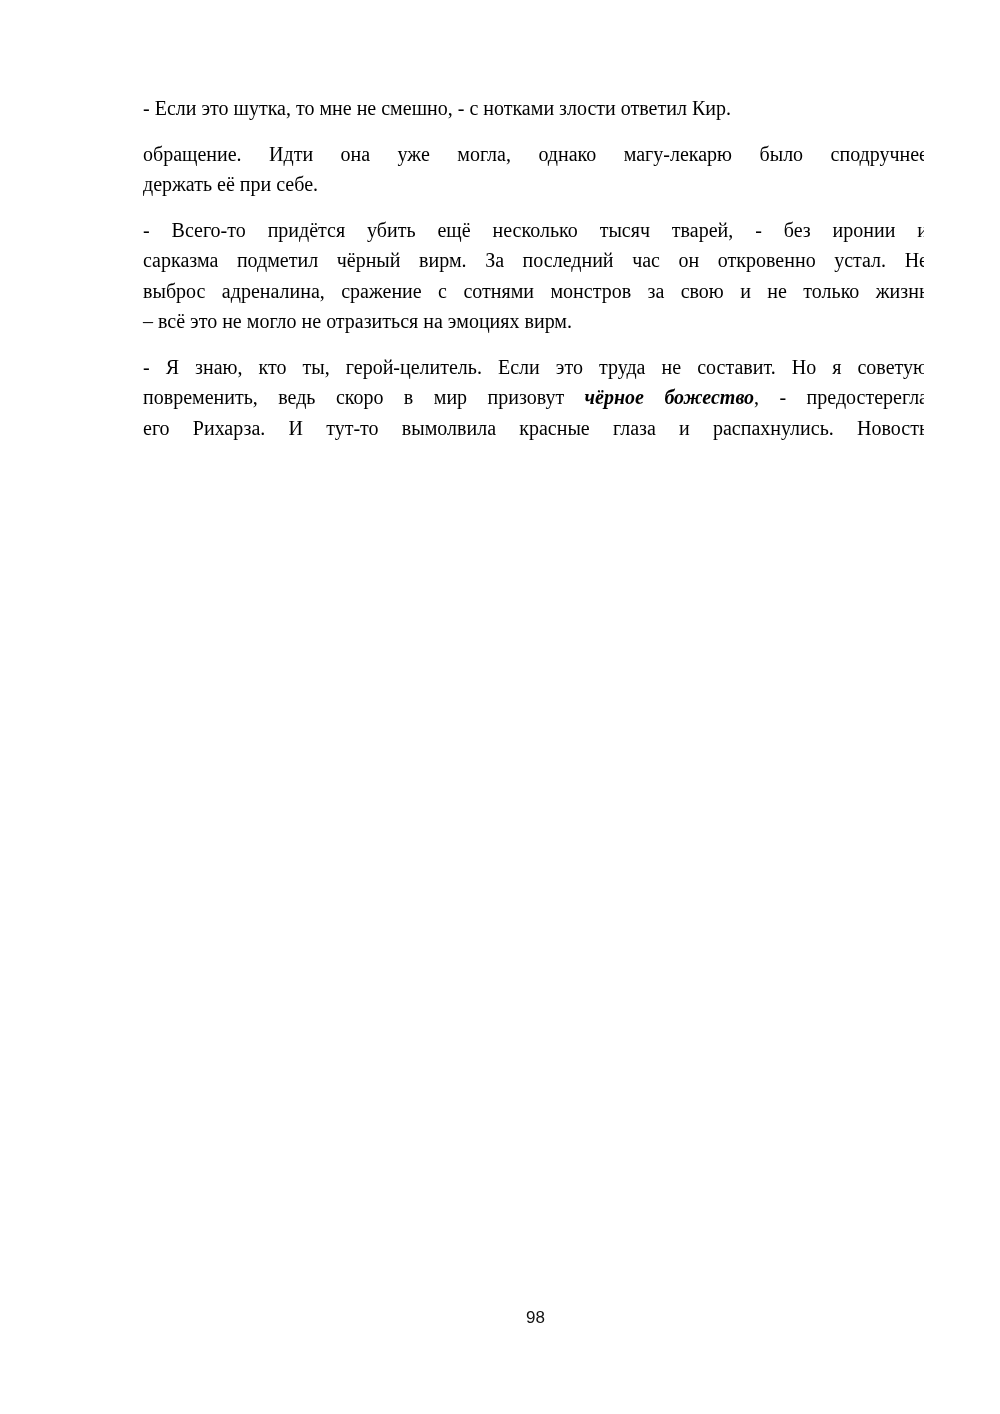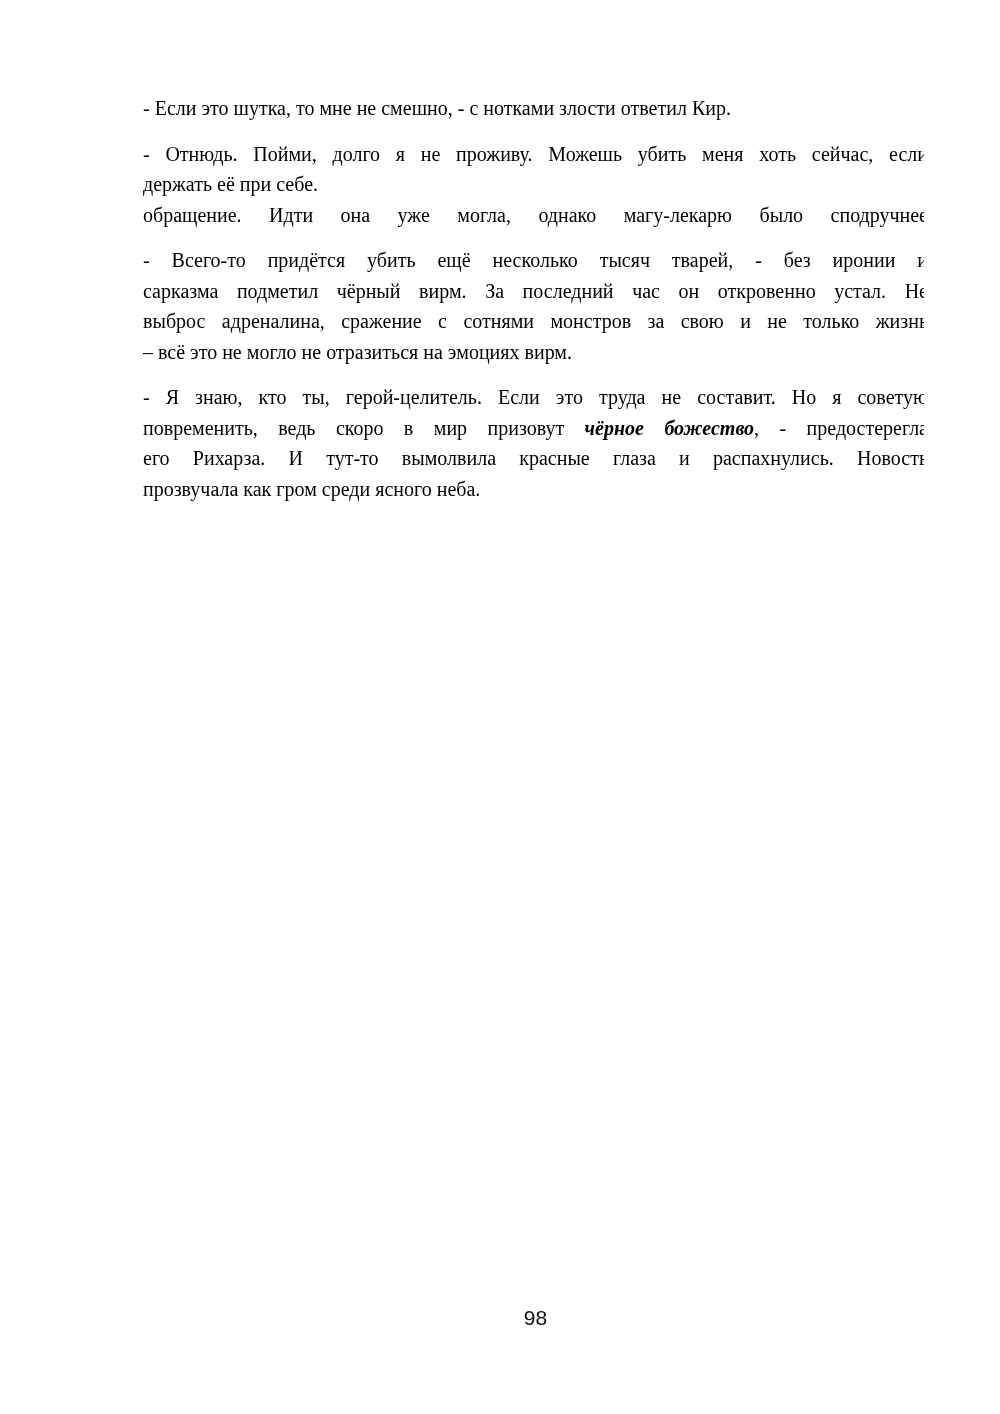--- a/index.html
+++ b/index.html
@@ -41,45 +41,43 @@
     font-style: italic;
     margin-top: 24px;
   }
   .page-number {
     position: absolute;
     left: 143px;
     top: 1306px;
     width: 785px;
     text-align: center;
     font-family: "Liberation Sans", "DejaVu Sans", sans-serif;
-    font-size: 21px;
+    font-size: 17px;
     line-height: 24px;
     color: #111111;
   }
 </style>
 </head>
 <body>
 
 <div class="page">
   <div class="text-block" id="text-block">
       <div class="para">
         <div class="line last"><span>- Если это шутка, то мне не смешно, - с нотками злости ответил Кир.</span></div>
       </div>
       <div class="para">
-        <div class="line"><span>- Отнюдь. Пойми, долго я не проживу. Можешь убить меня хоть сейчас, если</span></div>
+        <div class="line"><span>обращение. Идти она уже могла, однако магу-лекарю было сподручнее</span></div>
         <div class="line last"><span>держать её при себе.</span></div>
-        <div class="line"><span>обращение. Идти она уже могла, однако магу-лекарю было сподручнее</span></div>
       </div>
       <div class="para">
         <div class="line"><span>- Всего-то придётся убить ещё несколько тысяч тварей, - без иронии и</span></div>
         <div class="line"><span>сарказма подметил чёрный вирм. За последний час он откровенно устал. Не</span></div>
         <div class="line"><span>выброс адреналина, сражение с сотнями монстров за свою и не только жизнь</span></div>
         <div class="line last"><span>– всё это не могло не отразиться на эмоциях вирм.</span></div>
       </div>
       <div class="para">
         <div class="line"><span>- Я знаю, кто ты, герой-целитель. Если это труда не составит. Но я советую</span></div>
         <div class="line"><span>повременить, ведь скоро в мир призовут </span><span class="seg-bold-italic">чёрное божество</span><span>, - предостерегла</span></div>
         <div class="line"><span>его Рихарза. И тут-то вымолвила красные глаза и распахнулись. Новость</span></div>
-        <div class="line last"><span>прозвучала как гром среди ясного неба.</span></div>
       </div>
     </div>
   <div class="page-number">98</div>
 </div>
 
 </body></html>

